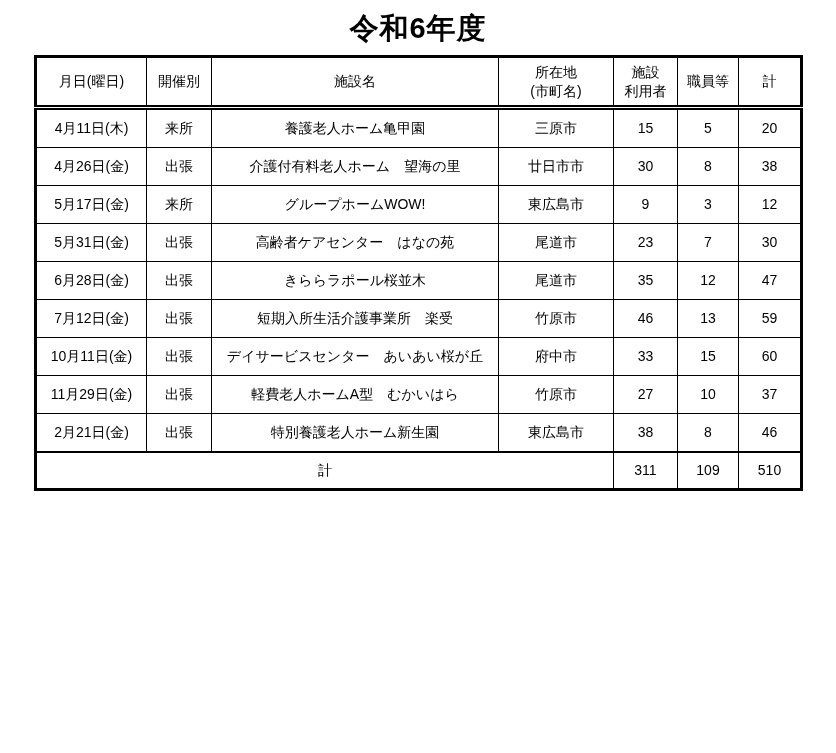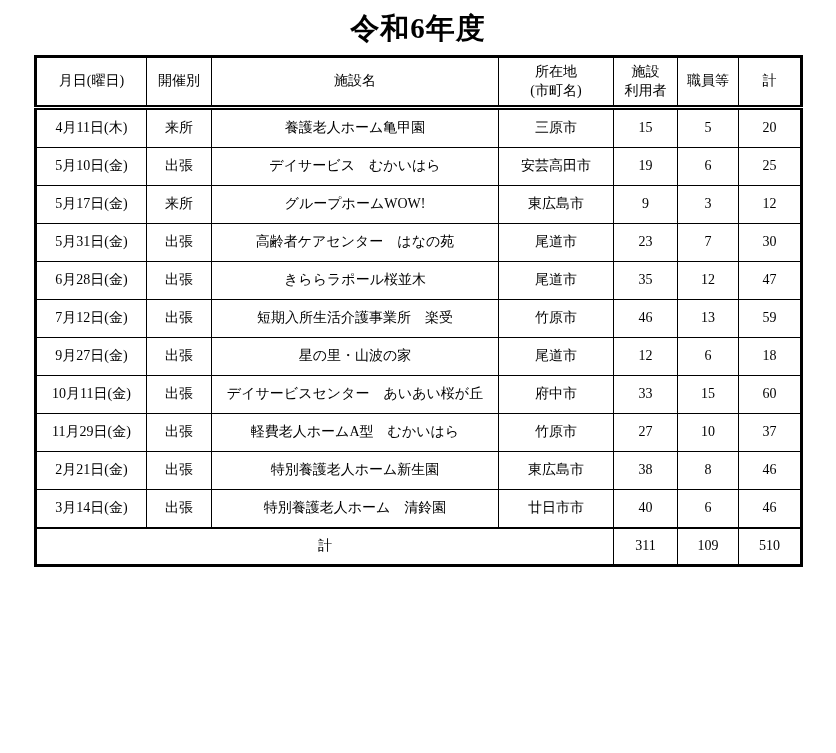--- a/index.html
+++ b/index.html
@@ -5,21 +5,21 @@
   html, body {
     margin: 0;
     padding: 0;
     background: #ffffff;
   }
   .page {
     position: relative;
     width: 836px;
     height: 628px;
     background: #ffffff;
-    font-family: Liberation Serif, serif;
+    font-family: Liberation Sans, sans-serif;
     color: #000000;
     overflow: hidden;
   }
   .title {
     position: absolute;
     top: 9px;
     left: 0;
     width: 100%;
     margin: 0;
     text-align: center;
@@ -94,27 +94,27 @@
         <tr>
           <td>4月11日(木)</td>
           <td>来所</td>
           <td>養護老人ホーム亀甲園</td>
           <td>三原市</td>
           <td>15</td>
           <td>5</td>
           <td>20</td>
         </tr>
         <tr>
-          <td>5月10日(金)</td>
+          <td>4月26日(金)</td>
           <td>出張</td>
-          <td>デイサービス　むかいはら</td>
-          <td>安芸高田市</td>
-          <td>19</td>
-          <td>6</td>
-          <td>25</td>
+          <td>介護付有料老人ホーム　望海の里</td>
+          <td>廿日市市</td>
+          <td>30</td>
+          <td>8</td>
+          <td>38</td>
         </tr>
         <tr>
           <td>5月17日(金)</td>
           <td>来所</td>
           <td>グループホームWOW!</td>
           <td>東広島市</td>
           <td>9</td>
           <td>3</td>
           <td>12</td>
         </tr>
@@ -139,29 +139,20 @@
         <tr>
           <td>7月12日(金)</td>
           <td>出張</td>
           <td>短期入所生活介護事業所　楽受</td>
           <td>竹原市</td>
           <td>46</td>
           <td>13</td>
           <td>59</td>
         </tr>
         <tr>
-          <td>9月27日(金)</td>
-          <td>出張</td>
-          <td>星の里・山波の家</td>
-          <td>尾道市</td>
-          <td>12</td>
-          <td>6</td>
-          <td>18</td>
-        </tr>
-        <tr>
           <td>10月11日(金)</td>
           <td>出張</td>
           <td>デイサービスセンター　あいあい桜が丘</td>
           <td>府中市</td>
           <td>33</td>
           <td>15</td>
           <td>60</td>
         </tr>
         <tr>
           <td>11月29日(金)</td>
@@ -174,29 +165,20 @@
         </tr>
         <tr>
           <td>2月21日(金)</td>
           <td>出張</td>
           <td>特別養護老人ホーム新生園</td>
           <td>東広島市</td>
           <td>38</td>
           <td>8</td>
           <td>46</td>
         </tr>
-        <tr>
-          <td>3月14日(金)</td>
-          <td>出張</td>
-          <td>特別養護老人ホーム　清鈴園</td>
-          <td>廿日市市</td>
-          <td>40</td>
-          <td>6</td>
-          <td>46</td>
-        </tr>
       </tbody>
     <tfoot>
       <tr>
         <td colspan="4">計</td>
         <td>311</td>
         <td>109</td>
         <td>510</td>
       </tr>
     </tfoot>
   </table>

